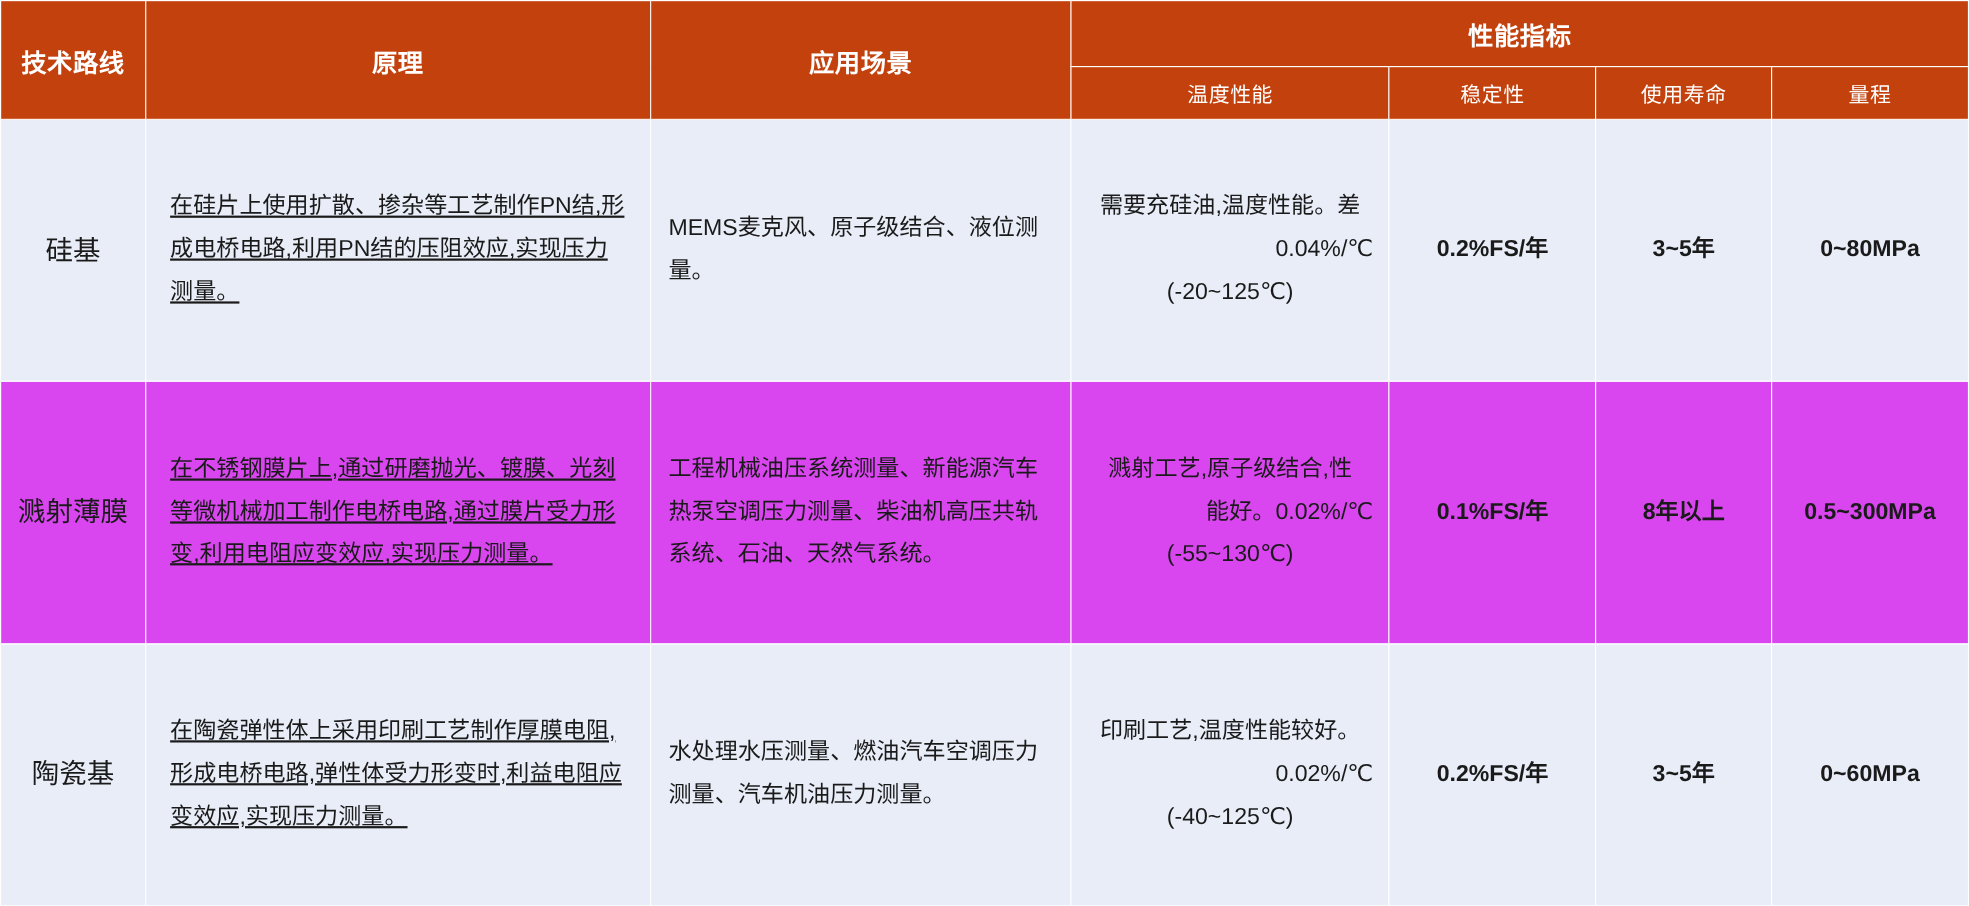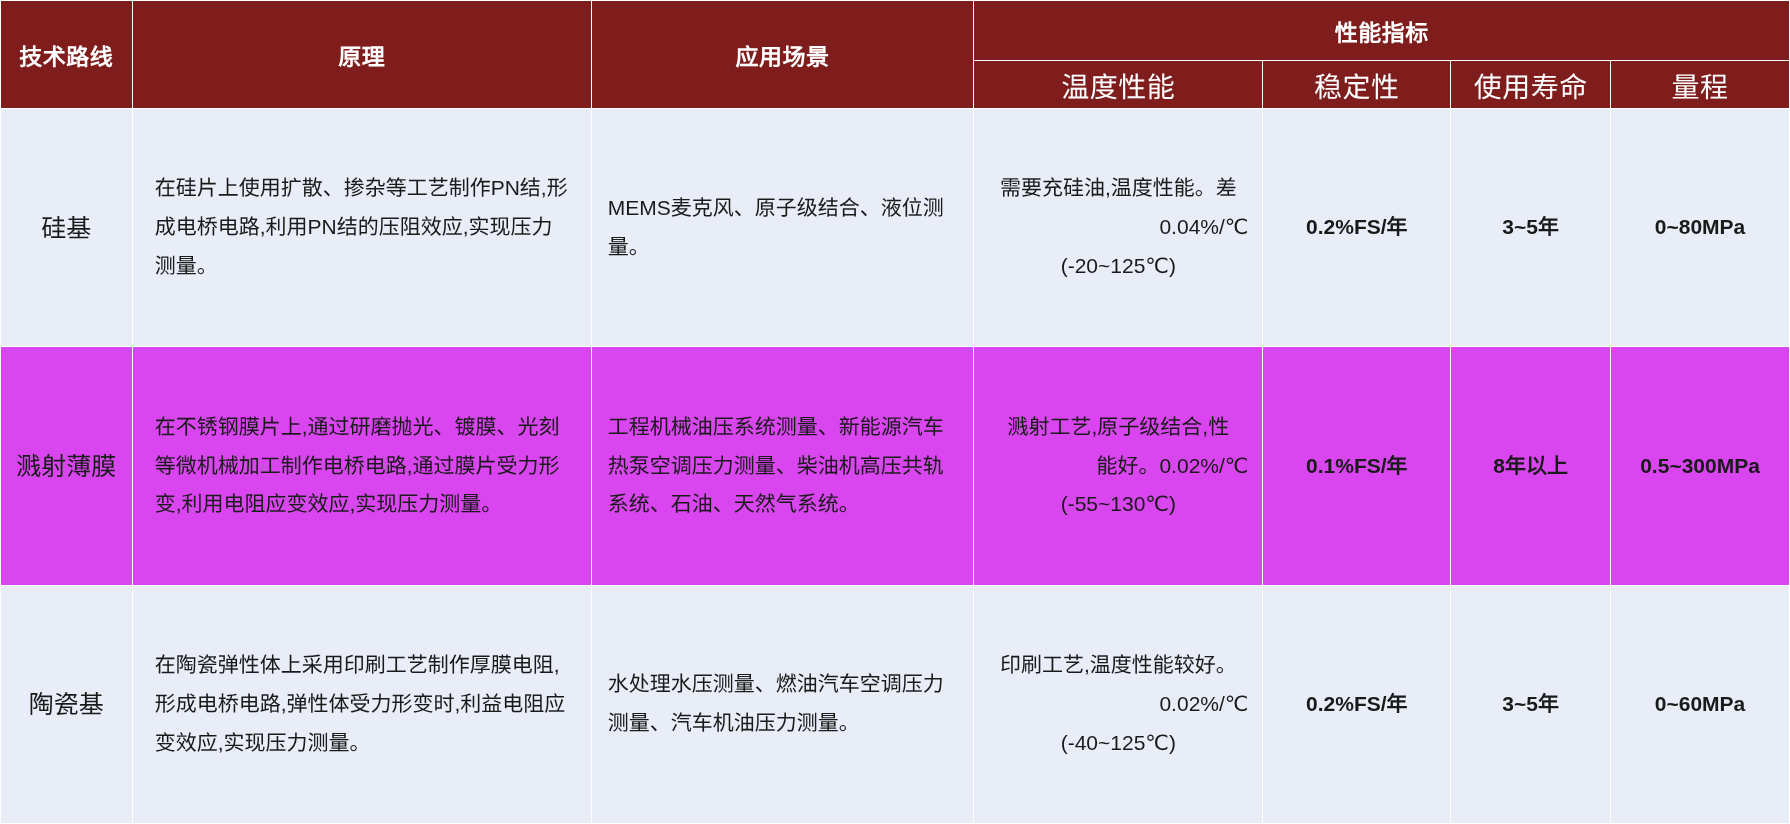--- a/index.html
+++ b/index.html
@@ -30,30 +30,30 @@
 
   table.cmp th,
   table.cmp td {
     border: 1px solid #ffffff;
     vertical-align: middle;
     box-sizing: border-box;
   }
 
   
   thead th {
-    background: #7f1d1d;
+    background: #c2410c;
     color: #ffffff;
     font-weight: bold;
     font-size: 23px;
     text-align: center;
     letter-spacing: 0.5px;
   }
   thead th.sub {
     font-weight: normal;
-    font-size: 28px;
+    font-size: 19px;
     letter-spacing: 0.5px;
   }
   thead tr.row-top th {
     height: 60px;
   }
   thead tr.row-sub th {
     height: 48px;
   }
 
   
@@ -71,20 +71,21 @@
   }
 
   td.c-route {
     text-align: center;
     font-size: 25px;
     padding: 0 6px;
   }
   td.c-principle {
     text-align: left;
     padding: 0 22px 0 22px;
+    text-decoration: underline;
   }
   td.c-app {
     text-align: left;
     padding: 0 18px 0 16px;
   }
   td.c-temp {
     text-align: center;
     padding: 0 14px;
   }
   td.c-num {

